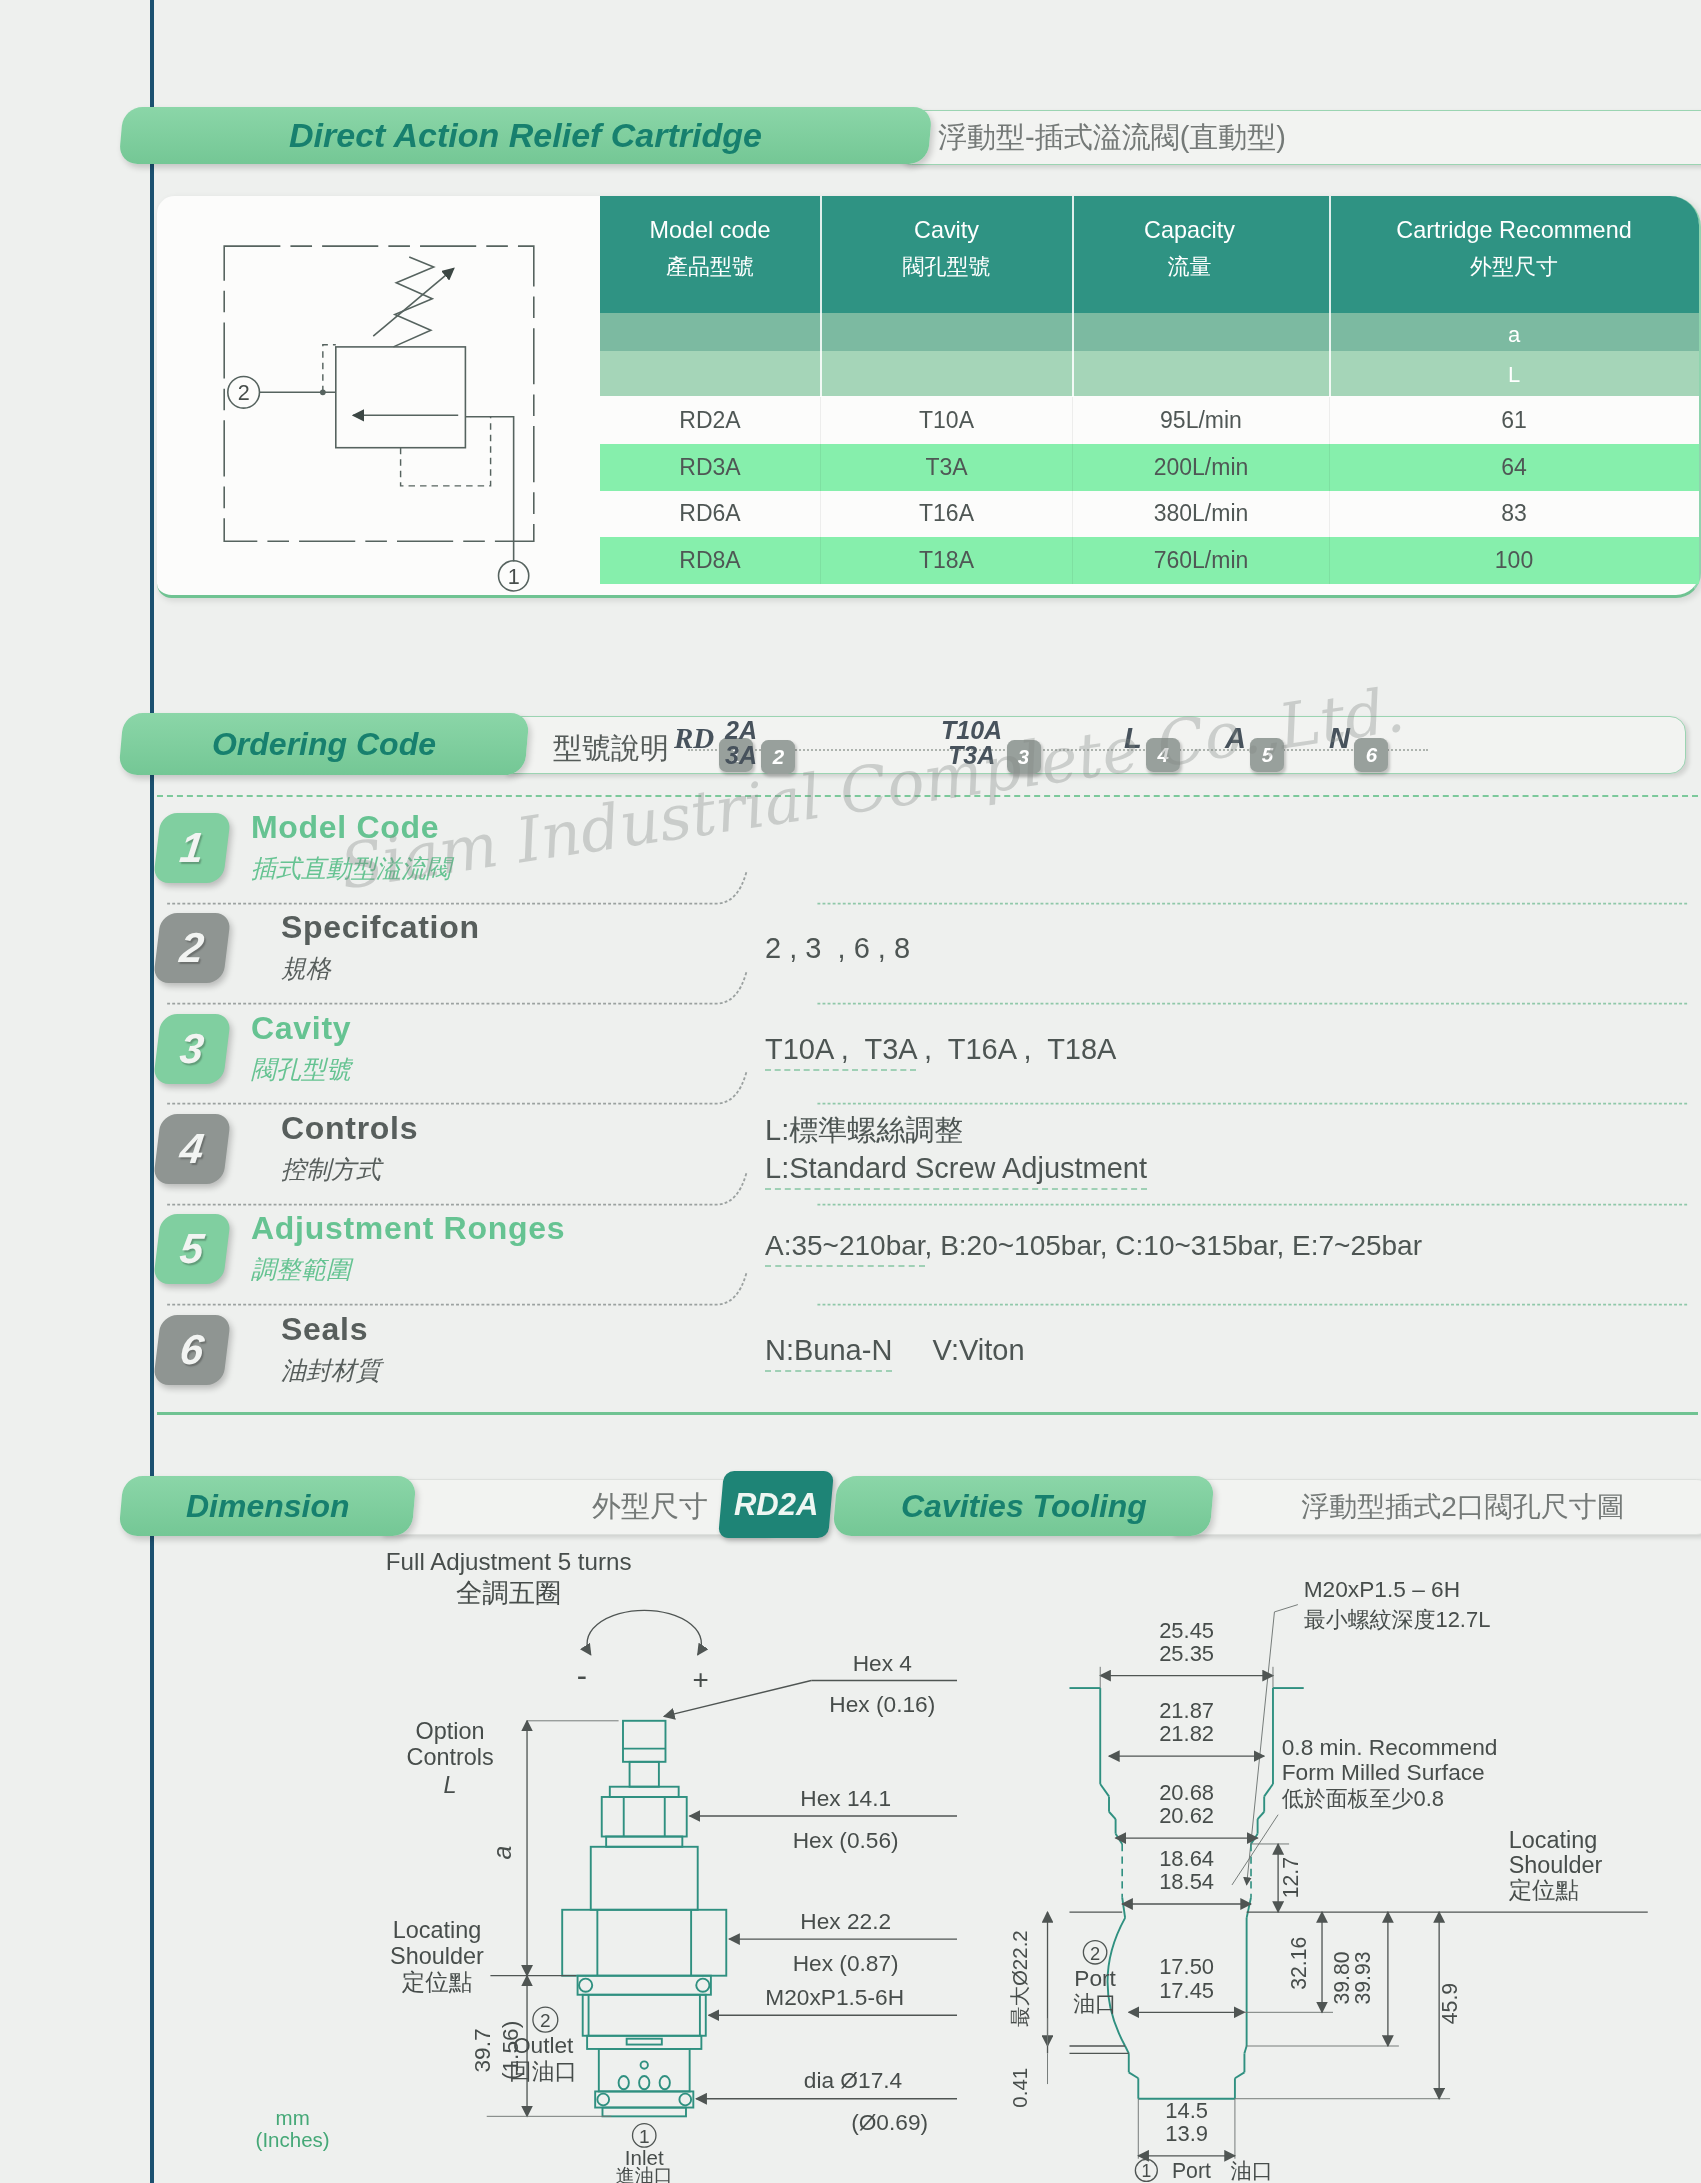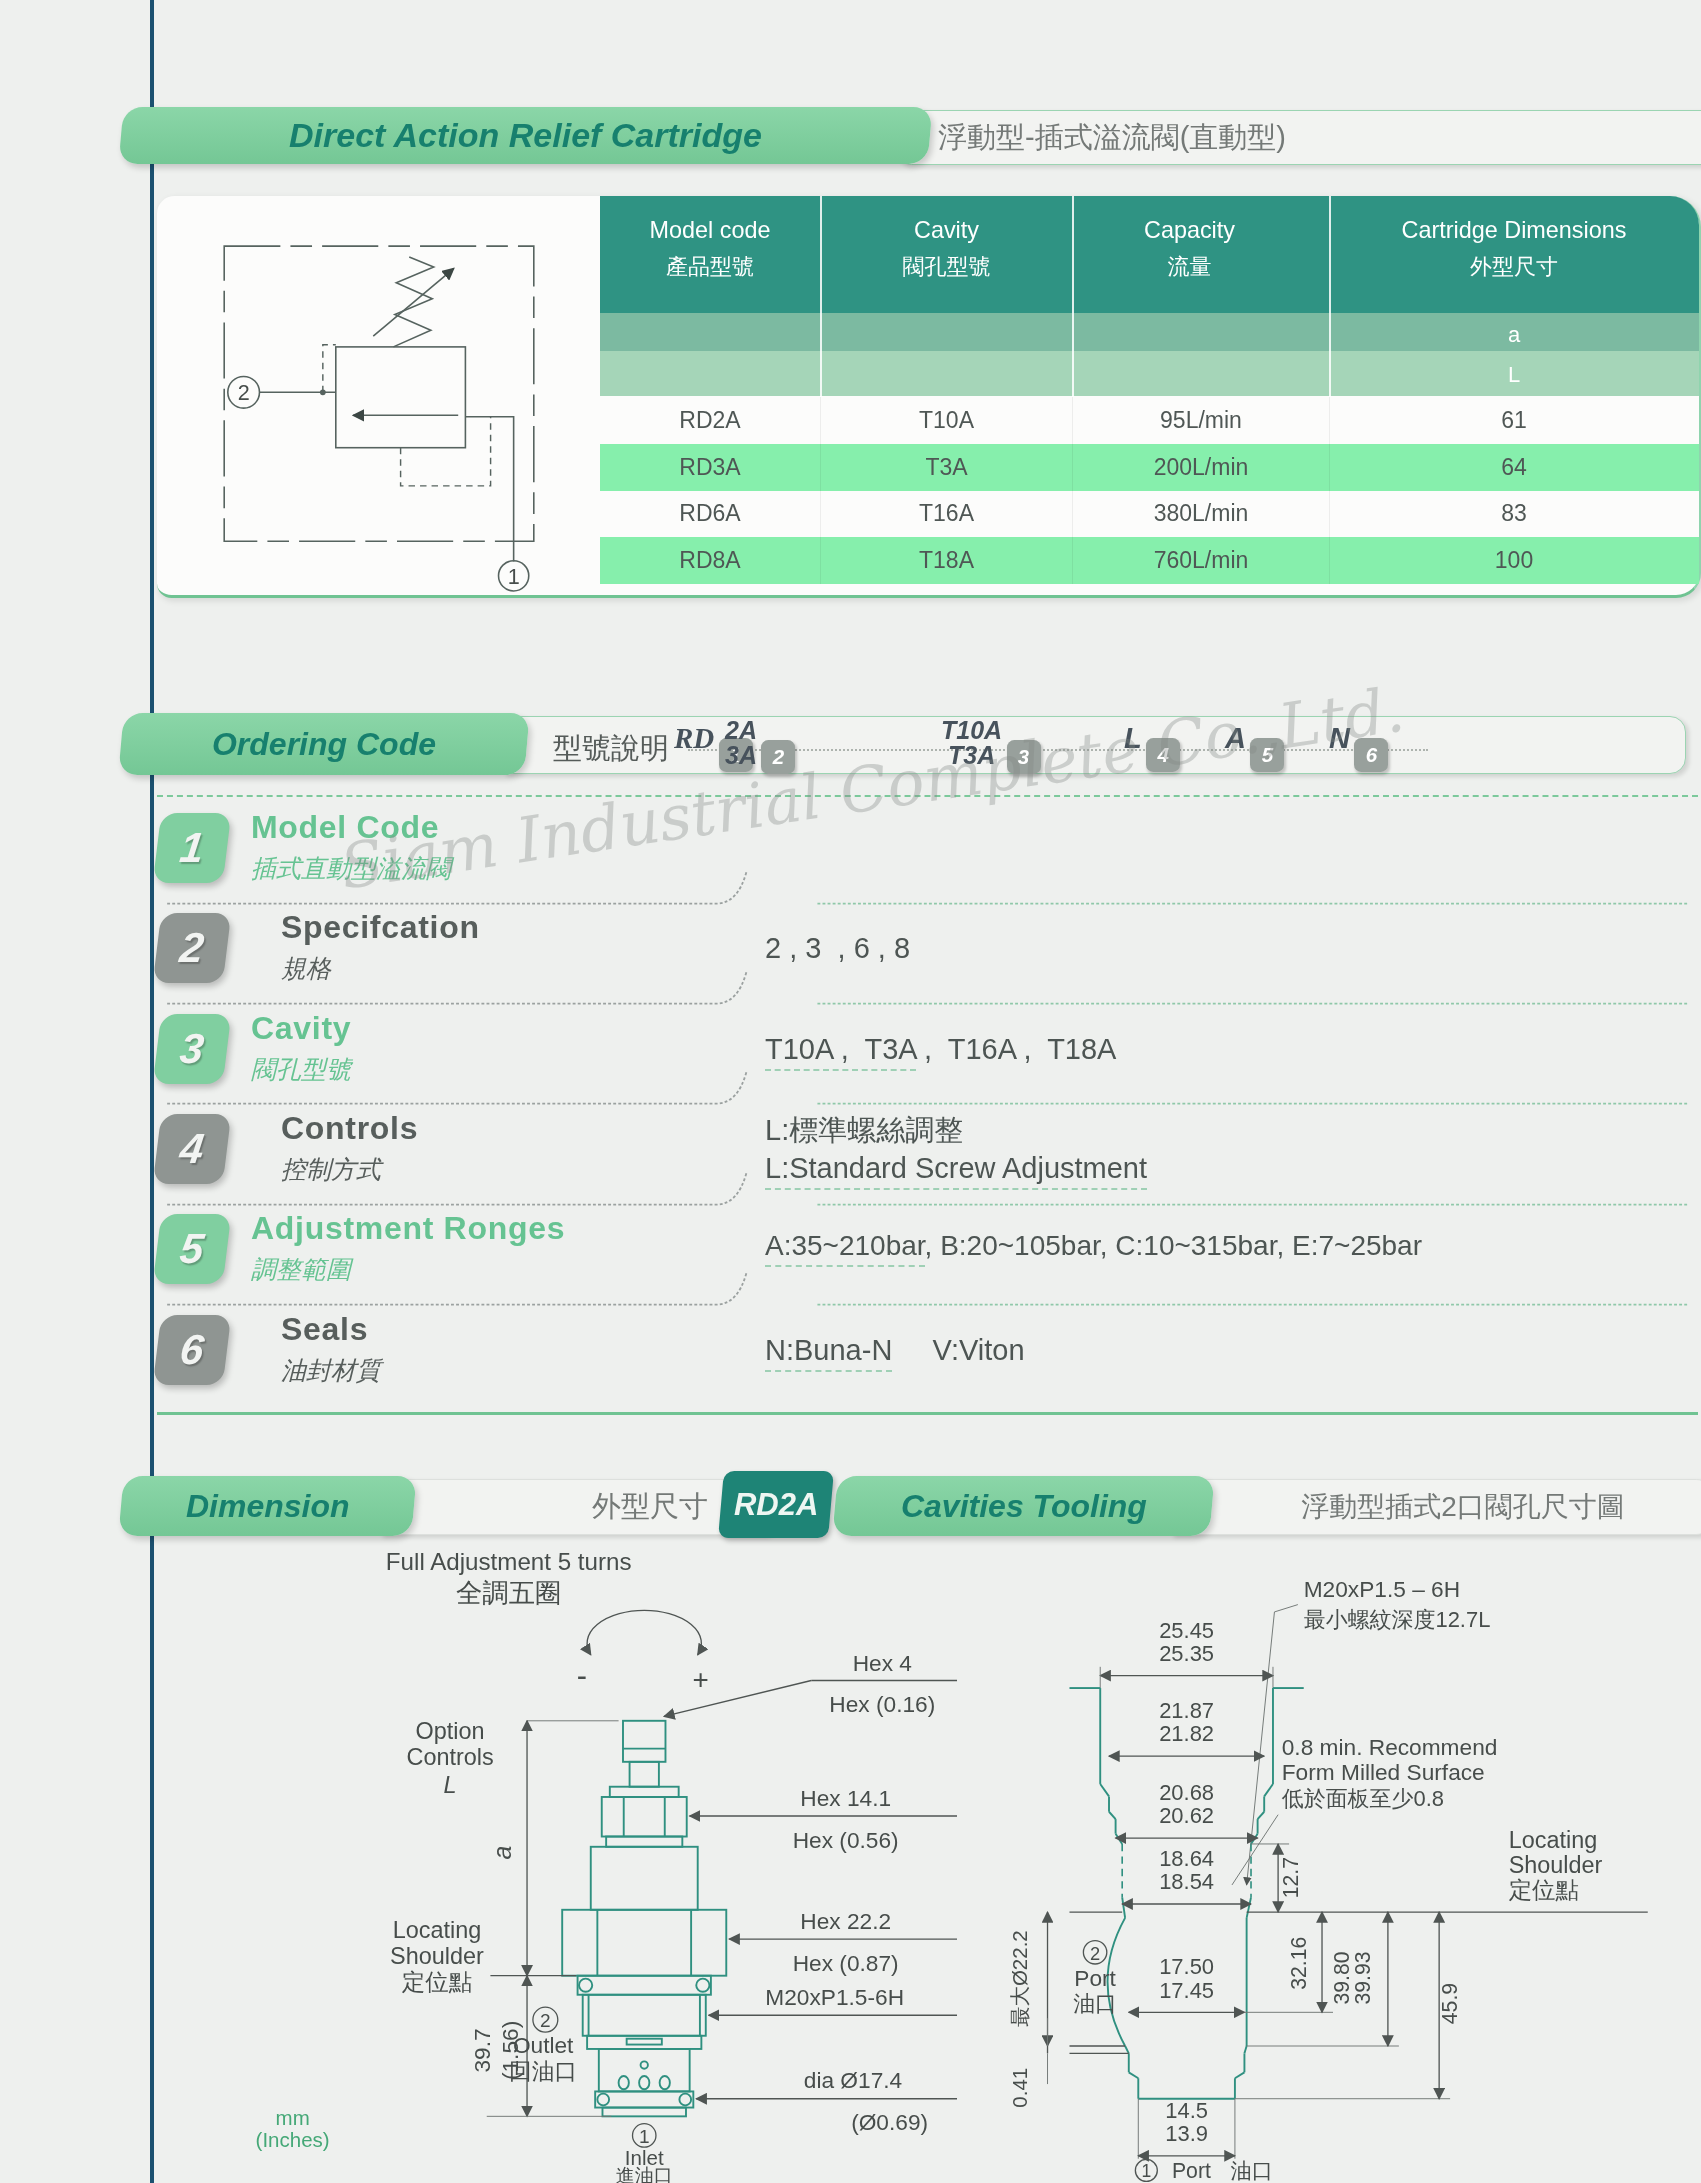--- a/index.html
+++ b/index.html
@@ -131,21 +131,21 @@
       </div>
       <div class="th" style="left:220px;top:20.5px;width:253px;">
         <div class="en">Cavity</div>
         <div class="zh">閥孔型號</div>
       </div>
       <div class="th" style="left:472px;top:20.5px;width:235px;">
         <div class="en">Capacity</div>
         <div class="zh">流量</div>
       </div>
       <div class="th" style="left:729px;top:20.5px;width:370px;">
-        <div class="en">Cartridge Dimensions</div>
+        <div class="en">Cartridge Recommend</div>
         <div class="zh">外型尺寸</div>
       </div>
       <div class="subhdr" style="top:126px;">a</div>
       <div class="subhdr" style="top:166px;">L</div>
 
       <div class="tb-sep-h" style="left:220px;"></div>
       <div class="tb-sep-h" style="left:472px;"></div>
       <div class="tb-sep-h" style="left:729px;"></div>
 
       <div class="tb-row" style="top:201px;">

